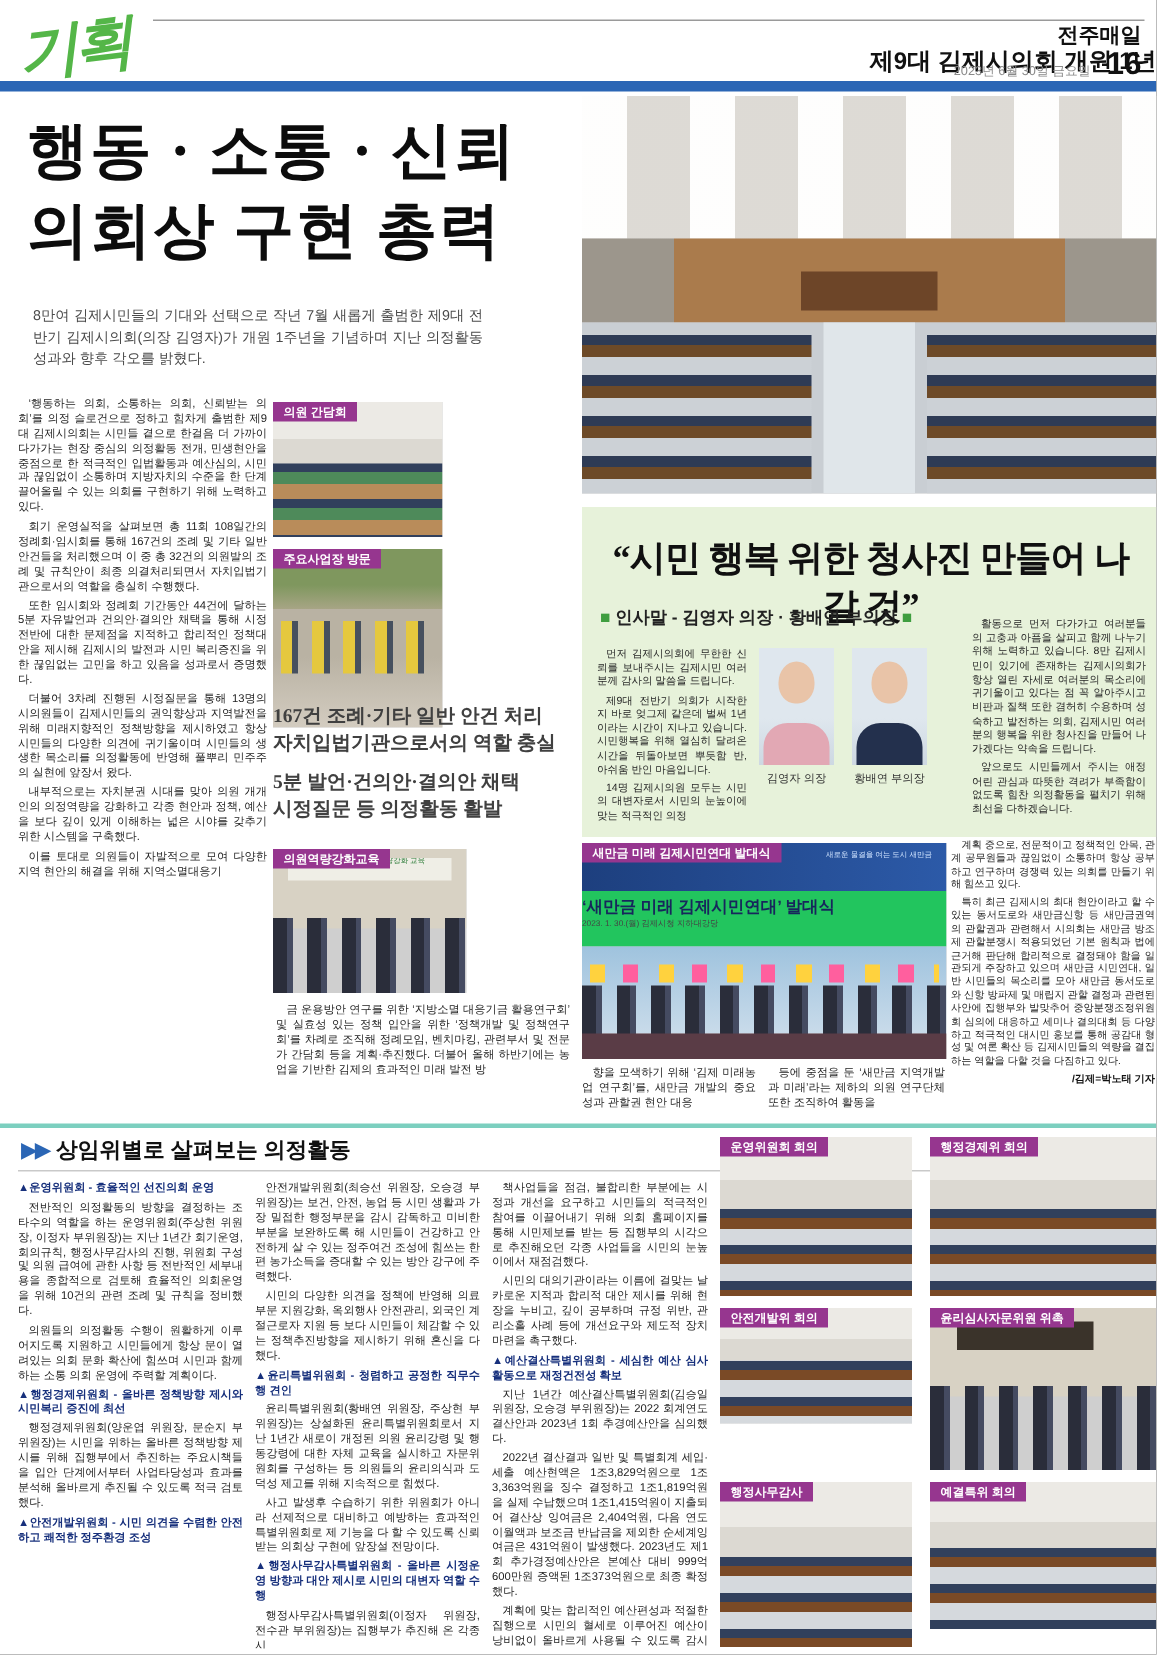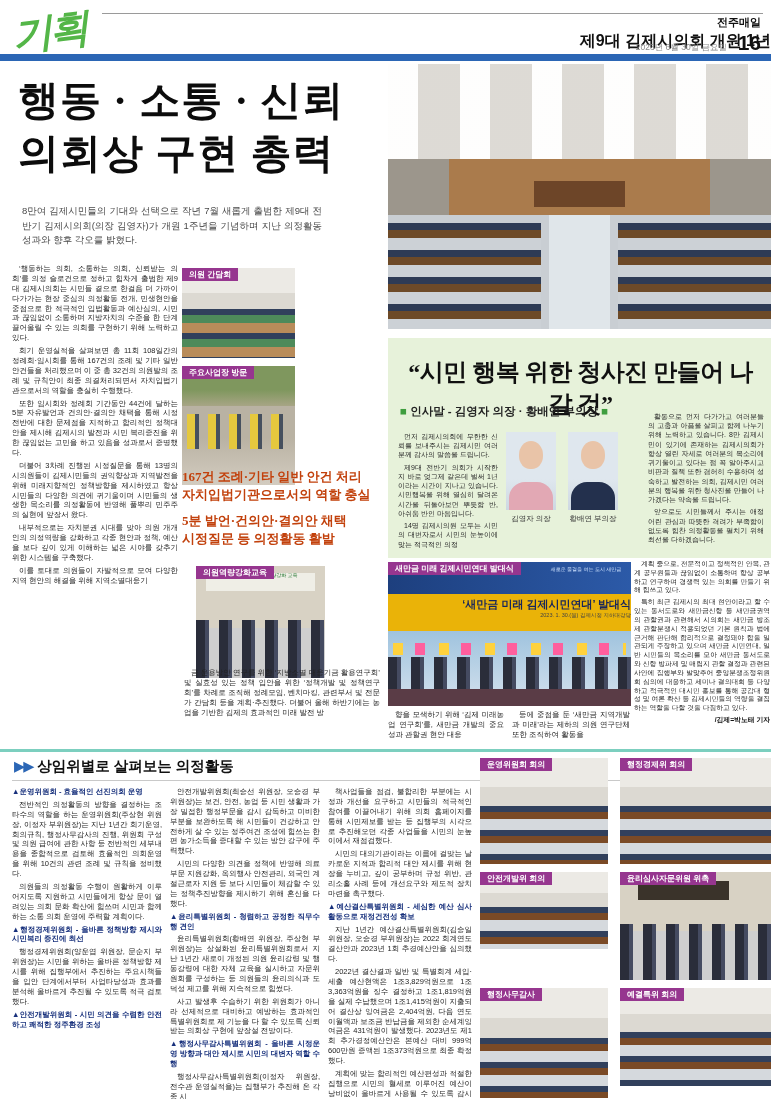--- a/index.html
+++ b/index.html
@@ -4,34 +4,34 @@
 <style>
   html,body{margin:0;padding:0;background:#888;}
   .page{position:relative;width:771px;height:1103px;background:#fff;margin:0 auto;
         font-family:"Liberation Sans","DejaVu Sans",sans-serif;color:#222;overflow:hidden;}
   .abs{position:absolute;}
   
   .logo{left:12px;top:4px;font-family:"Liberation Serif","DejaVu Serif",serif;
         font-size:40px;font-weight:bold;color:#54b648;transform:rotate(-7deg);
         letter-spacing:-3px;font-style:italic;}
   .toprule{left:102px;top:13px;width:661px;height:1px;background:#9a9a9a;}
-  .masthead{right:10px;top:15px;font-size:11px;font-weight:bold;color:#111;}
+  .masthead{right:10px;top:15px;font-size:14px;font-weight:bold;color:#111;}
   .edition{left:0;right:0;top:31px;text-align:right;font-size:16px;font-weight:bold;color:#111;}
   .dateline{right:44px;top:42px;font-size:8.5px;color:#8a8a8a;}
   .pageno{right:10px;top:31px;font-size:21px;font-weight:bold;color:#111;text-align:right;}
   .bluebar{left:0;top:54px;width:771px;height:7px;background:#2b66b5;}
   
   .headline{left:18px;top:74px;width:364px;font-family:"Liberation Serif","DejaVu Serif",serif;
             font-size:41px;line-height:1.3;font-weight:bold;color:#0c0c0c;letter-spacing:1px;}
   .lede{left:22px;top:204px;width:300px;font-size:9.5px;line-height:1.55;color:#4a4a4a;text-align:justify;}
   .bodycol{font-size:7.5px;line-height:1.32;text-align:justify;color:#232323;overflow:hidden;}
   .bodycol p{margin:0 0 3px 0;text-indent:7px;}
   .smallcol{font-size:7px;line-height:1.3;}
   .midheads{left:182px;top:468px;width:198px;font-family:"Liberation Serif","DejaVu Serif",serif;
-            font-weight:bold;color:#c2410c;}
+            font-weight:bold;color:#404040;}
   .midheads div{font-size:13px;line-height:1.35;}
   .midheads .gap{height:9px;}
   
   .ph{position:absolute;overflow:hidden;background:#cfcfcf;}
   .cap{position:absolute;left:0;top:0;background:#96368f;color:#fff;font-size:8px;
        font-weight:bold;padding:1px 7px;z-index:5;white-space:nowrap;}
   .lay{position:absolute;left:0;right:0;}
   
   .ceil{top:0;height:36%;background:#e9e6e0;
         background-image:repeating-linear-gradient(90deg,rgba(255,255,255,.95) 0 30px,rgba(0,0,0,.05) 30px 72px);}
@@ -53,21 +53,21 @@
         background:repeating-linear-gradient(90deg,#e5c83e 0 8px,#46505e 8px 12px,transparent 12px 21px);}
   
   .hallwall{top:0;height:55%;background:#d8d2c4;}
   .board{position:absolute;top:8%;left:12%;width:60%;height:18%;background:#3a332a;}
   .people{position:absolute;bottom:0;height:52%;left:0;right:0;
           background:repeating-linear-gradient(90deg,#2a2d3a 0 9px,#454b61 9px 13px,transparent 13px 23px);}
   
   .rallytop{top:0;height:22%;background:linear-gradient(90deg,#1d3f7e,#2c5aa8);}
   .rallyslogan{position:absolute;top:3%;left:6%;color:#ff9fd0;font-size:6px;font-weight:bold;z-index:2;}
   .rallylogo{position:absolute;top:3%;right:4%;color:#cfe3ff;font-size:5px;z-index:2;}
-  .rallybanner{top:22%;height:26%;background:#eab308;text-align:right;}
+  .rallybanner{top:22%;height:26%;background:#22c55e;text-align:left;}
   .rallybanner .t1{font-size:11px;font-weight:bold;color:#17265c;margin-top:3px;}
   .rallybanner .t2{font-size:5.5px;color:#444;}
   .rallyback{top:48%;height:40%;background:linear-gradient(180deg,#9fc3de,#c9dbea);}
   .pickets{position:absolute;top:56%;height:12px;left:2%;right:2%;z-index:2;
            background:repeating-linear-gradient(90deg,#ffd23e 0 10px,transparent 10px 22px,#ff5f9e 22px 32px,transparent 32px 46px);}
   .rallyfloor{bottom:0;height:12%;background:#5a3c46;position:absolute;left:0;right:0;}
   
   .portrait{position:absolute;width:50px;height:78px;background:linear-gradient(180deg,#dfe7ee 0 60%,#cdd8e2 100%);overflow:hidden;}
   .portrait .head{position:absolute;left:50%;top:9px;width:24px;height:28px;margin-left:-12px;
                   border-radius:50% 50% 46% 46%;background:#e9c4a8;}
@@ -145,21 +145,21 @@
   </div>
 
   <div class="abs midheads">
     <div>167건 조례·기타 일반 안건 처리</div>
     <div>자치입법기관으로서의 역할 충실</div>
     <div class="gap"></div>
     <div>5분 발언·건의안·결의안 채택</div>
     <div>시정질문 등 의정활동 활발</div>
   </div>
 
-  <div class="ph" style="left:196px;top:566px;width:129px;height:112px;font-family:Liberation Serif, serif;">
+  <div class="ph" style="left:182px;top:566px;width:129px;height:96px;font-family:Liberation Serif, serif;">
     <span class="cap">의원역량강화교육</span>
     <div class="lay hallwall"></div>
     <div class="bannerstrip">중간보고회 및 의원역량강화 교육</div>
     <div class="people"></div>
   </div>
 
   <div class="abs bodycol" style="left:184px;top:668px;width:196px;height:80px;font-size:7.5px;">
     <p>금 운용방안 연구를 위한 ‘지방소멸 대응기금 활용연구회’ 및 실효성 있는 정책 입안을 위한 ‘정책개발 및 정책연구회’를 차례로 조직해 정례모임, 벤치마킹, 관련부서 및 전문가 간담회 등을 계획·추진했다. 더불어 올해 하반기에는 농업을 기반한 김제의 효과적인 미래 발전 방</p>
   </div>
 
@@ -230,21 +230,21 @@
     <p>행정경제위원회(양운엽 위원장, 문순지 부위원장)는 시민을 위하는 올바른 정책방향 제시를 위해 집행부에서 추진하는 주요시책들을 입안 단계에서부터 사업타당성과 효과를 분석해 올바르게 추진될 수 있도록 적극 검토했다.</p>
     <p class="chead">▲안전개발위원회 - 시민 의견을 수렴한 안전하고 쾌적한 정주환경 조성</p>
   </div>
   <div class="abs bodycol botcol" style="left:170px;width:150px;">
     <p>안전개발위원회(최승선 위원장, 오승경 부위원장)는 보건, 안전, 농업 등 시민 생활과 가장 밀접한 행정부문을 감시 감독하고 미비한 부분을 보완하도록 해 시민들이 건강하고 안전하게 살 수 있는 정주여건 조성에 힘쓰는 한편 농가소득을 증대할 수 있는 방안 강구에 주력했다.</p>
     <p>시민의 다양한 의견을 정책에 반영해 의료부문 지원강화, 옥외행사 안전관리, 외국인 계절근로자 지원 등 보다 시민들이 체감할 수 있는 정책추진방향을 제시하기 위해 혼신을 다했다.</p>
     <p class="chead">▲윤리특별위원회 - 청렴하고 공정한 직무수행 견인</p>
     <p>윤리특별위원회(황배연 위원장, 주상현 부위원장)는 상설화된 윤리특별위원회로서 지난 1년간 새로이 개정된 의원 윤리강령 및 행동강령에 대한 자체 교육을 실시하고 자문위원회를 구성하는 등 의원들의 윤리의식과 도덕성 제고를 위해 지속적으로 힘썼다.</p>
     <p>사고 발생후 수습하기 위한 위원회가 아니라 선제적으로 대비하고 예방하는 효과적인 특별위원회로 제 기능을 다 할 수 있도록 신뢰받는 의회상 구현에 앞장설 전망이다.</p>
     <p class="chead">▲행정사무감사특별위원회 - 올바른 시정운영 방향과 대안 제시로 시민의 대변자 역할 수행</p>
-    <p>행정사무감사특별위원회(이정자 위원장, 전수관 운영실적을)는 집행부가 추진해 온 각종 시</p>
+    <p>행정사무감사특별위원회(이정자 위원장, 전수관 부위원장)는 집행부가 추진해 온 각종 시</p>
   </div>
   <div class="abs bodycol botcol" style="left:328px;width:144px;">
     <p>책사업들을 점검, 불합리한 부분에는 시정과 개선을 요구하고 시민들의 적극적인 참여를 이끌어내기 위해 의회 홈페이지를 통해 시민제보를 받는 등 집행부의 시각으로 추진해오던 각종 사업들을 시민의 눈높이에서 재점검했다.</p>
     <p>시민의 대의기관이라는 이름에 걸맞는 날카로운 지적과 합리적 대안 제시를 위해 현장을 누비고, 깊이 공부하며 규정 위반, 관리소홀 사례 등에 개선요구와 제도적 장치마련을 촉구했다.</p>
     <p class="chead">▲예산결산특별위원회 - 세심한 예산 심사활동으로 재정건전성 확보</p>
     <p>지난 1년간 예산결산특별위원회(김승일 위원장, 오승경 부위원장)는 2022 회계연도 결산안과 2023년 1회 추경예산안을 심의했다.</p>
     <p>2022년 결산결과 일반 및 특별회계 세입·세출 예산현액은 1조3,829억원으로 1조3,363억원을 징수 결정하고 1조1,819억원을 실제 수납했으며 1조1,415억원이 지출되어 결산상 잉여금은 2,404억원, 다음 연도 이월액과 보조금 반납금을 제외한 순세계잉여금은 431억원이 발생했다. 2023년도 제1회 추가경정예산안은 본예산 대비 999억600만원 증액된 1조373억원으로 최종 확정했다.</p>
     <p>계획에 맞는 합리적인 예산편성과 적절한 집행으로 시민의 혈세로 이루어진 예산이 낭비없이 올바르게 사용될 수 있도록 감시하는 데 중점을 두고 김제시 재정의 건전성을 확보할 수 있도록 각고의 노력을 기울였다.</p>
   </div>
 

